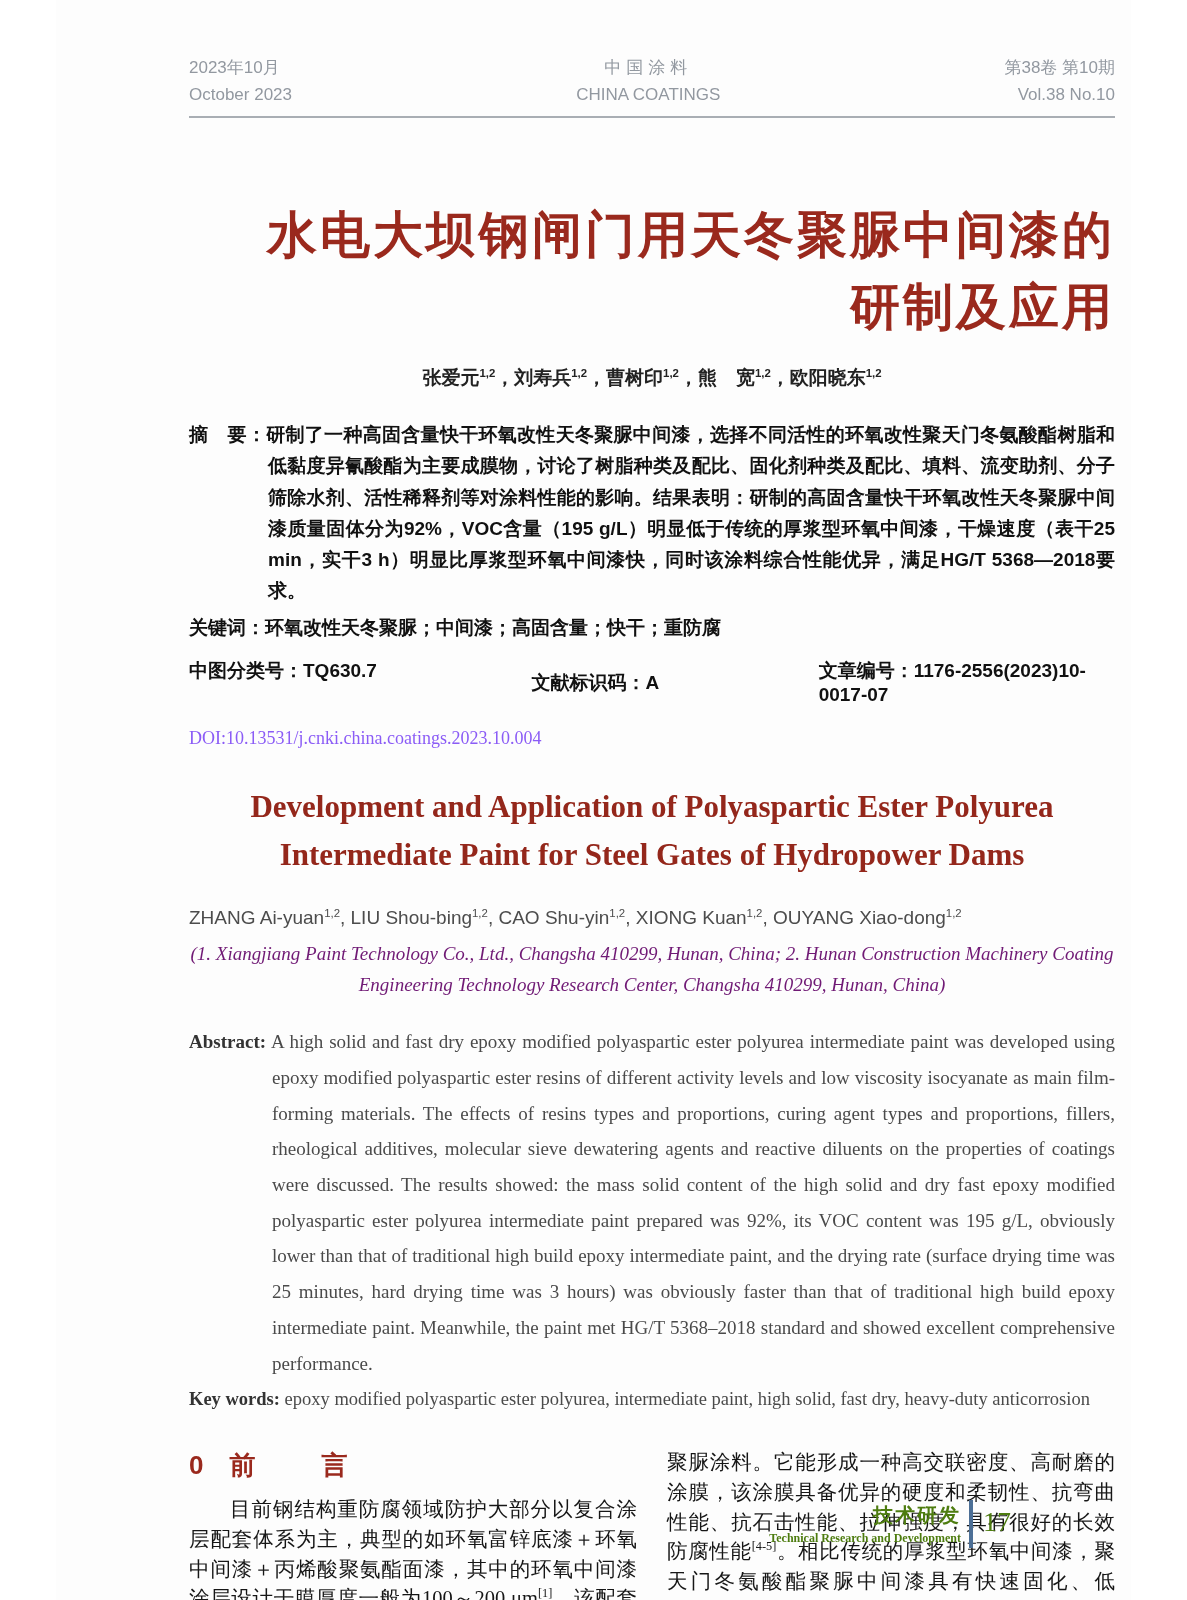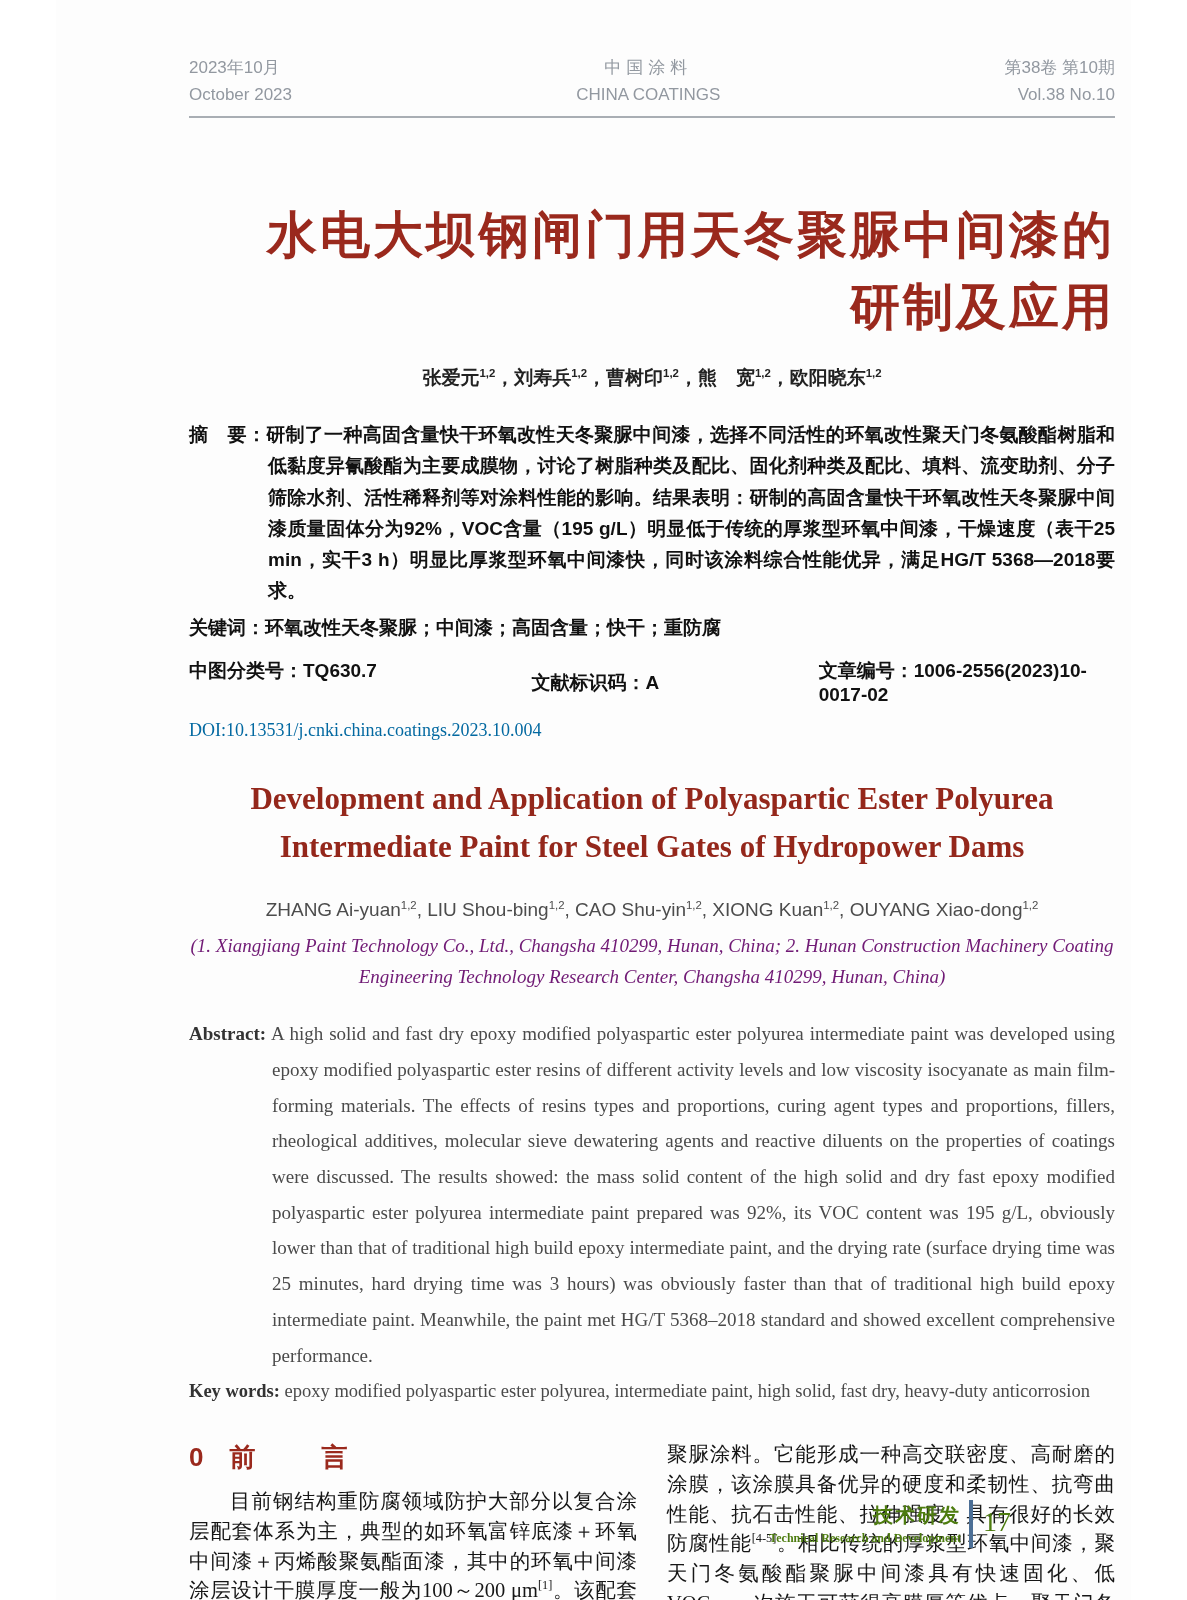--- a/index.html
+++ b/index.html
@@ -43,29 +43,29 @@
   .abstract-cn {
     margin-top:28px; font-size:19px; line-height:1.64; font-weight:600;
     text-align:justify; padding-left:79px; text-indent:-79px; color:#111;
   }
   .abstract-cn .lab, .kw-cn .lab { font-weight:700; }
   .kw-cn { margin-top:9px; font-size:19px; font-weight:600; color:#111; }
   .class-row { display:flex; margin-top:17px; font-size:19px; font-weight:600; color:#111; }
   .class-row .i1 { flex:0 0 37%; }
   .class-row .i2 { flex:0 0 31%;margin-top:12px; }
   .class-row .i3 { flex:1; }
-  .doi { margin-top:14px; font-size:18px; font-family:"Liberation Serif", serif; color:#0369a1; }
+  .doi { margin-top:22px; font-size:18px; font-family:"Liberation Serif", serif; color:#8b5cf6; }
 
   
   .title-en {
     margin-top:34px; text-align:center;
     font-family:"Liberation Serif", serif; font-weight:bold;
     color:#94271b; font-size:31px; line-height:1.55;
   }
-  .authors-en { margin-top:28px; text-align:center; font-size:19px; color:#4c4c4c; }
+  .authors-en { margin-top:28px; text-align:left; font-size:19px; color:#4c4c4c; }
   .affil-en {
     margin-top:10px; text-align:center; font-style:italic;
     font-family:"Liberation Serif", serif; font-size:19px; line-height:1.6;
     color:#701a75; max-width:930px; margin-left:auto; margin-right:auto;
   }
   .abstract-en {
     margin-top:24px; font-family:"Liberation Serif", serif;
     font-size:19px; line-height:1.88; text-align:justify; color:#4a4a4a;
     padding-left:83px; text-indent:-83px;
   }
@@ -123,21 +123,21 @@
 
     <div class="authors-cn"><span>张爱元</span><sup>1,2</sup><span>，刘寿兵</span><sup>1,2</sup><span>，曹树印</span><sup>1,2</sup><span>，熊　宽</span><sup>1,2</sup><span>，欧阳晓东</span><sup>1,2</sup></div>
 
     <p class="abstract-cn"><span class="lab">摘　要：</span><span>研制了一种高固含量快干环氧改性天冬聚脲中间漆，选择不同活性的环氧改性聚天门冬氨酸酯树脂和低黏度异氰酸酯为主要成膜物，讨论了树脂种类及配比、固化剂种类及配比、填料、流变助剂、分子筛除水剂、活性稀释剂等对涂料性能的影响。结果表明：研制的高固含量快干环氧改性天冬聚脲中间漆质量固体分为92%，VOC含量（195 g/L）明显低于传统的厚浆型环氧中间漆，干燥速度（表干25 min，实干3 h）明显比厚浆型环氧中间漆快，同时该涂料综合性能优异，满足HG/T 5368—2018要求。</span></p>
 
     <p class="kw-cn"><span class="lab">关键词：</span><span>环氧改性天冬聚脲；中间漆；高固含量；快干；重防腐</span></p>
 
     <div class="class-row">
       <span class="i1">中图分类号：TQ630.7</span>
       <span class="i2">文献标识码：A</span>
-      <span class="i3">文章编号：1006-2556(2023)10-0017-02</span>
+      <span class="i3">文章编号：1176-2556(2023)10-0017-07</span>
     </div>
 
     <div class="doi">DOI:10.13531/j.cnki.china.coatings.2023.10.004</div>
 
     <div class="title-en">
       <div>Development and Application of Polyaspartic Ester Polyurea</div>
       <div>Intermediate Paint for Steel Gates of Hydropower Dams</div>
     </div>
 
     <div class="authors-en"><span>ZHANG Ai-yuan</span><sup>1,2</sup><span>, LIU Shou-bing</span><sup>1,2</sup><span>, CAO Shu-yin</span><sup>1,2</sup><span>, XIONG Kuan</span><sup>1,2</sup><span>, OUYANG Xiao-dong</span><sup>1,2</sup></div>

